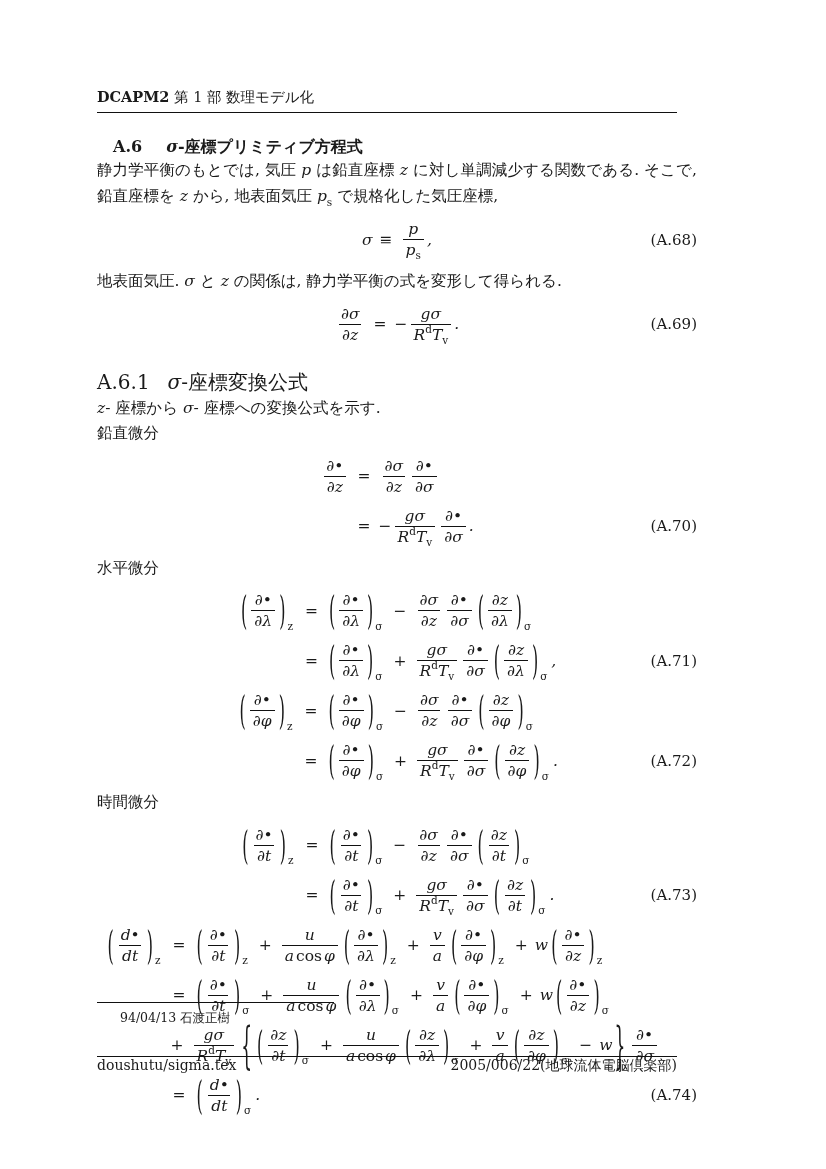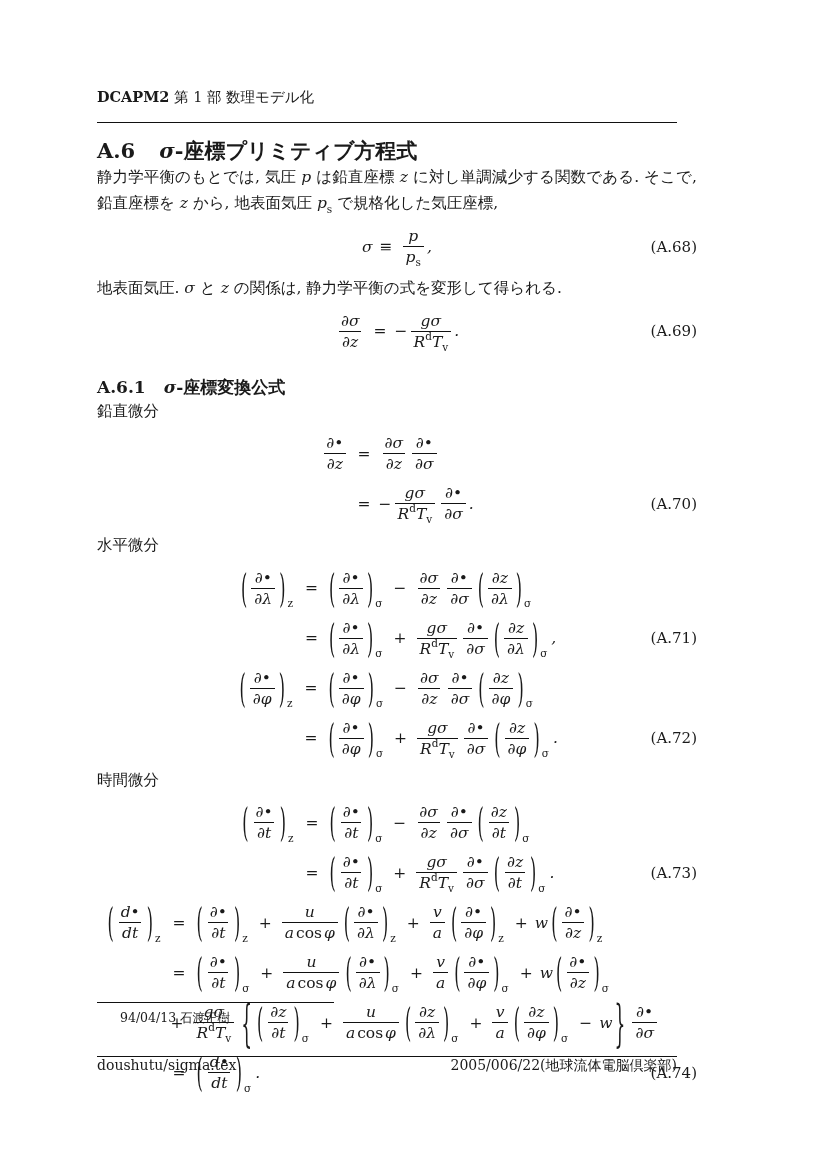--- a/index.html
+++ b/index.html
@@ -1,30 +1,30 @@
 <!DOCTYPE html>
 <html><head>
 <meta charset="utf-8">
 <style>
   html,body{margin:0;padding:0;background:#ffffff;}
   .page{position:relative;width:826px;height:1169px;background:#ffffff;overflow:hidden;
         font-family:"DejaVu Serif","Liberation Serif",serif;color:#1a1a1a;}
   
   .hdr{position:absolute;left:97px;top:88px;width:580px;display:flex;
        justify-content:space-between;align-items:flex-start;border-bottom:1.6px solid #111;
-       padding-bottom:15px;font-size:14.5px;white-space:nowrap;}
+       padding-bottom:5px;font-size:14.5px;white-space:nowrap;}
   .hdr .b{font-weight:bold;}
   .hdr-right .sig{font-style:italic;}
   .hdr-right .pgno{font-weight:bold;margin-left:30px;}
   .hdr-right .sec{font-weight:bold;margin-right:10px;}
   
   .content{position:absolute;left:97px;top:118px;width:600px;}
-  h1.sec{font-size:21px;font-weight:bold;margin:19px 0 0 0;}
+  h1.sec{font-size:16px;font-weight:bold;margin:19px 0 0 16px;}
   h1.sec .no{margin-right:24px;}
-  h2.subsec{font-size:17px;font-weight:bold;margin:24px 0 0 0;}
+  h2.subsec{font-size:20px;font-weight:normal;margin:24px 0 0 0;}
   h2.subsec .no{margin-right:18px;}
   .sig-i{font-style:italic;}
   p.para{font-size:15.5px;line-height:25.5px;margin:0;text-align:justify;}
   .mt17{margin-top:17px}.mt4{margin-top:4px}.mt14{margin-top:14px}
   .mt2{margin-top:2px}.mt10{margin-top:10px}.mt8{margin-top:8px}
   
   .mi{font-style:italic;}
   .mr{font-style:normal;margin:0 2px;}
   .mo{margin:0 7px;}
   .msub{font-size:10.5px;position:relative;top:5px;}
@@ -123,20 +123,21 @@
               </span>
             </span>
             <span class="mi">.</span>
           </span>
           <span class="eqlabel">(A.69)</span>
         </div>
       </div>
 
     <h2 class="subsec"><span class="no">A.6.1</span><span class="sig-i">σ</span><span>-座標変換公式</span></h2>
 
+    <p class="para mt14"><span class="mi">z</span><span class="jt">- 座標から </span><span class="mi">σ</span><span class="jt">- 座標への変換公式を示す.</span></p>
 
     <p class="para mt2">鉛直微分</p>
 
     <div class="eq">
         <div class="eqline">
           <span class="lhs" style="width: 29px;">
             <span class="mfrac">
               <span class="fnum">
                 <span class="mi">∂•</span>
               </span>

